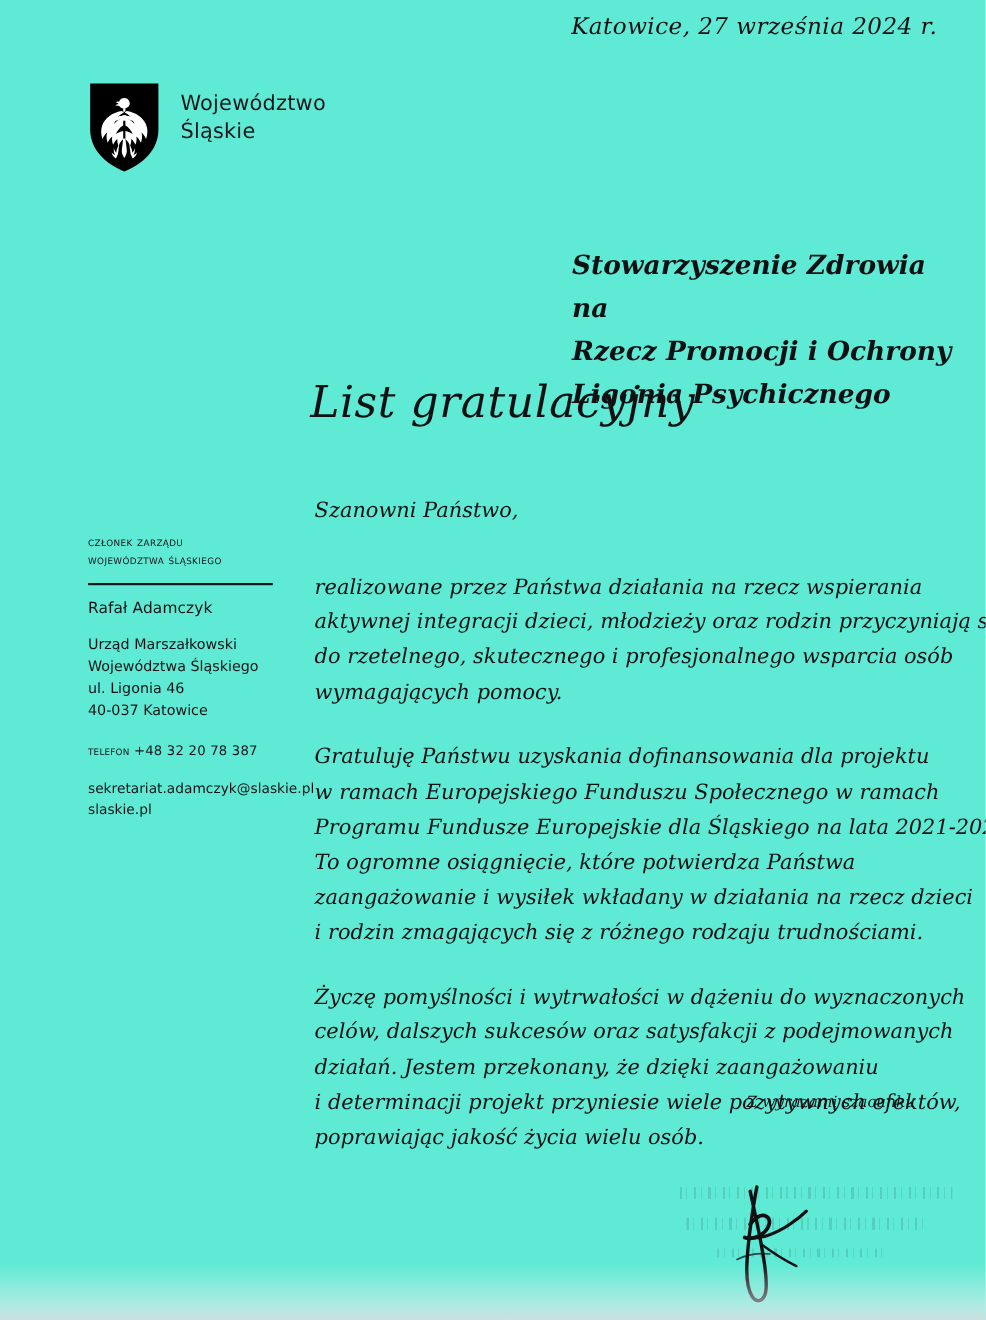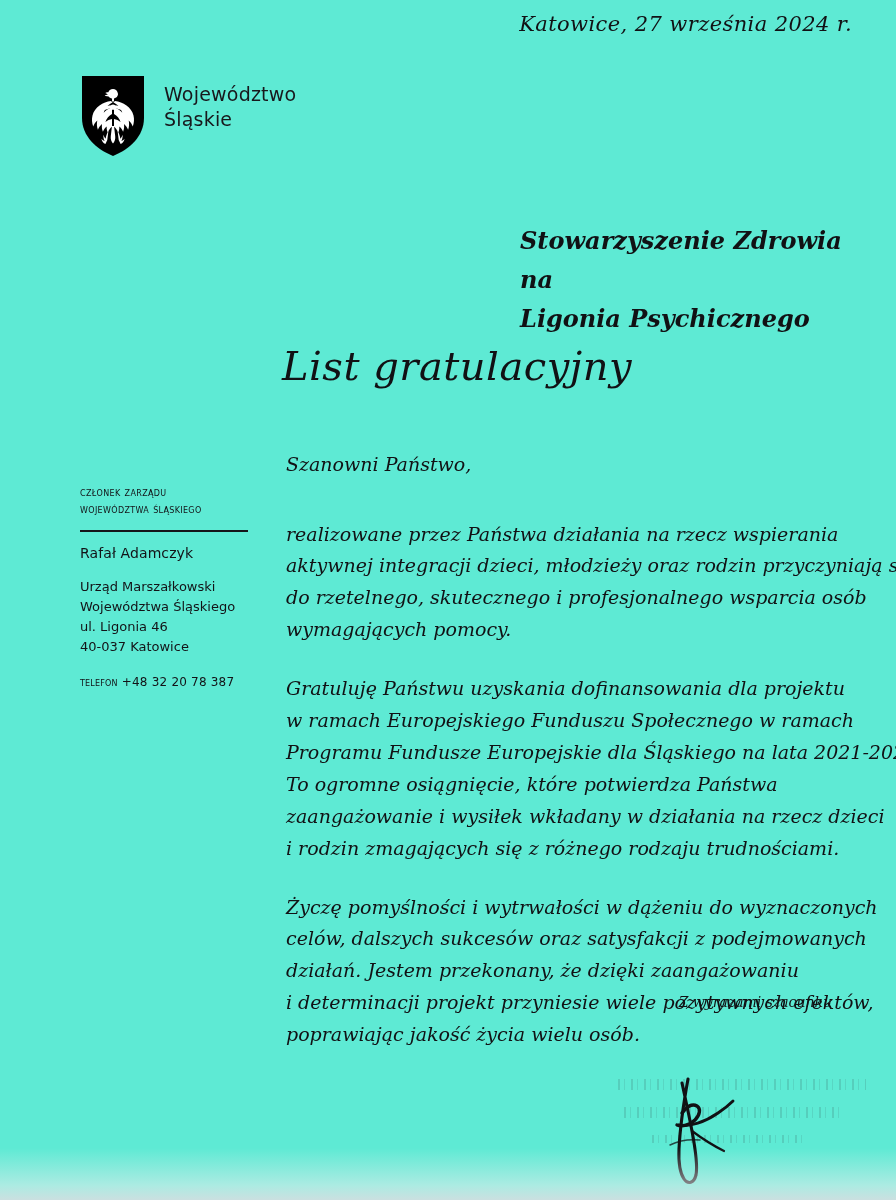--- a/index.html
+++ b/index.html
@@ -253,20 +253,21 @@
       </svg>
     </span>
     <div class="logo-text">
       <span>Województwo</span>
       <span>Śląskie</span>
     </div>
   </div>
 
   <div class="addressee script">
     <span>Stowarzyszenie Zdrowia na</span>
+    <span>Rzecz Promocji i Ochrony</span>
     <span>Ligonia Psychicznego</span>
   </div>
 
   <div class="letter-title script">List gratulacyjny</div>
 
   <div class="sidebar">
     <div class="sidebar-role">
       <span>Członek Zarządu</span>
       <span>Województwa Śląskiego</span>
     </div>
@@ -274,20 +275,24 @@
     <div class="sidebar-name">Rafał Adamczyk</div>
     <div class="sidebar-address">
       <span>Urząd Marszałkowski</span>
       <span>Województwa Śląskiego</span>
       <span>ul. Ligonia 46</span>
       <span>40-037 Katowice</span>
     </div>
     <div class="sidebar-phone">
       <span class="lbl">Telefon</span>
       <span>+48 32 20 78 387</span>
+    </div>
+    <div class="sidebar-contact">
+      <span>sekretariat.adamczyk@slaskie.pl</span>
+      <span>slaskie.pl</span>
     </div>
   </div>
 
   <div class="body-col">
     <div class="salutation script">Szanowni Państwo,</div>
 
     <div class="para script">
       <span>realizowane przez Państwa działania na rzecz wspierania</span>
       <span>aktywnej integracji dzieci, młodzieży oraz rodzin przyczyniają się</span>
       <span>do rzetelnego, skutecznego i profesjonalnego wsparcia osób</span>

